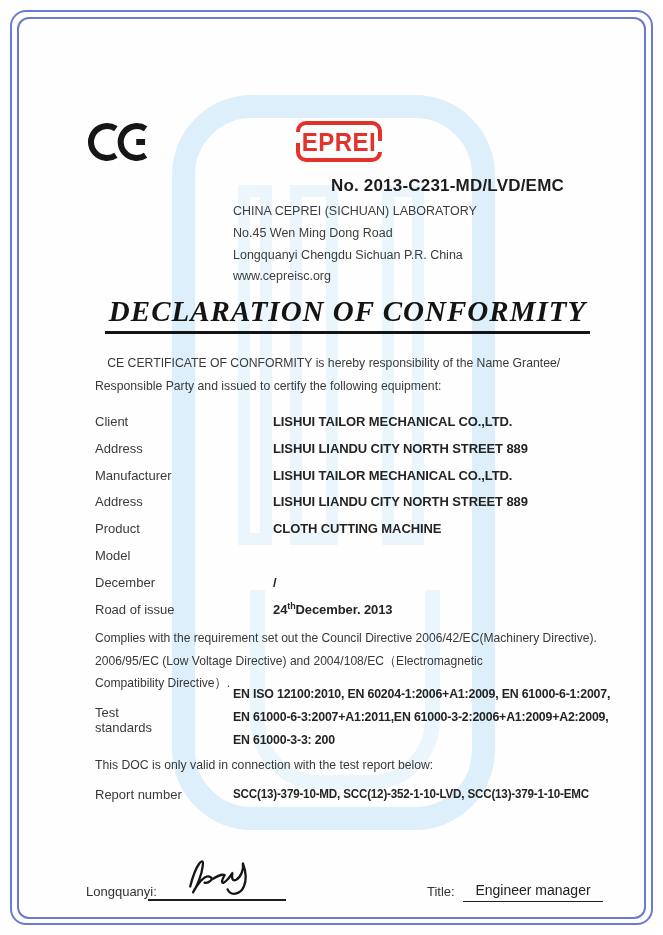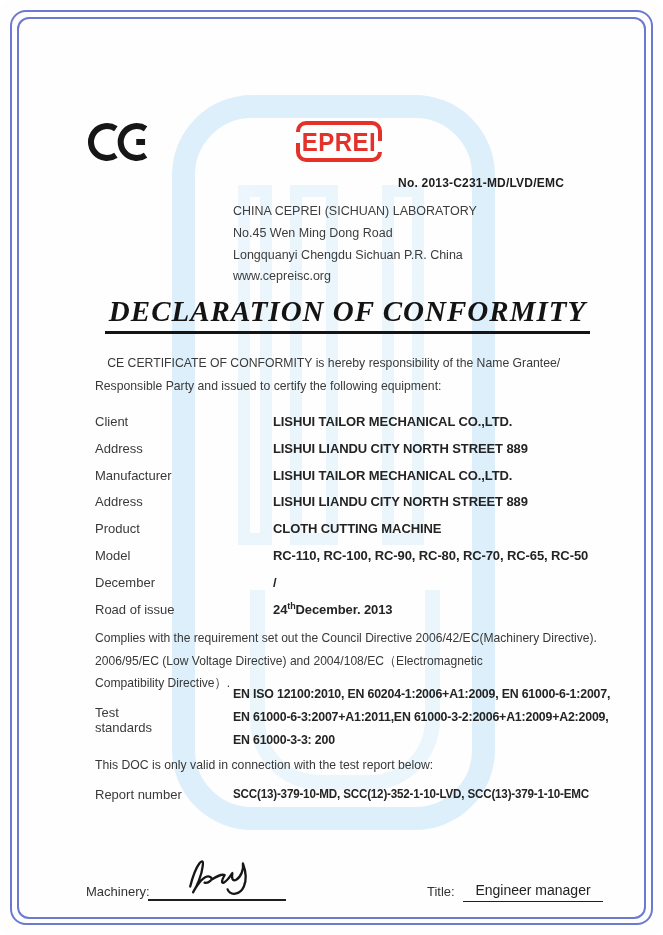--- a/index.html
+++ b/index.html
@@ -26,21 +26,21 @@
   .ce-logo{position:absolute;left:84px;top:116px;width:66px;height:52px;z-index:2;}
   
   .eprei{position:absolute;left:296px;top:121px;width:86px;height:41px;z-index:2;
     border:4px solid #e2322a;border-radius:10px;box-sizing:border-box;
     display:flex;align-items:center;justify-content:center;}
   .eprei::before{content:"";position:absolute;left:-5px;top:7px;width:7px;height:11px;background:#fefefe;}
   .eprei::after{content:"";position:absolute;right:-5px;bottom:6px;width:7px;height:11px;background:#fefefe;}
   .eprei-text{font-weight:700;font-size:24px;color:#e2322a;letter-spacing:.5px;transform:scaleY(1.08);}
   
   .cert-no{position:absolute;top:176px;right:99px;z-index:2;
-    font-size:12px;font-weight:700;color:#1d1d1d;letter-spacing:.2px;}
+    font-size:17px;font-weight:700;color:#1d1d1d;letter-spacing:.2px;}
   .lab-block{position:absolute;left:233px;top:201px;z-index:2;
     font-size:12.5px;line-height:21.8px;color:#3d3d3d;}
   
   .doc-title-wrap{position:absolute;top:295px;left:0;width:100%;text-align:center;z-index:2;padding-left:16px;}
   .doc-title{display:inline-block;font-family:"Liberation Serif",serif;font-style:italic;font-weight:700;
     font-size:29px;letter-spacing:1px;color:#141414;border-bottom:3px solid #141414;padding:0 4px 3px;}
   
   .intro{position:absolute;left:95px;top:352px;z-index:2;font-size:13px;line-height:22.6px;
     color:#3a3a3a;white-space:nowrap;transform:scaleX(.94);transform-origin:0 0;}
   .intro-l1{padding-left:13px;}
@@ -133,21 +133,20 @@
     <div class="frow">
       <span class="flabel">Address</span>
       <span class="fvalue">LISHUI LIANDU CITY NORTH STREET 889</span>
     </div>
     <div class="frow">
       <span class="flabel">Product</span>
       <span class="fvalue">CLOTH CUTTING MACHINE</span>
     </div>
     <div class="frow">
       <span class="flabel">Model</span>
-      <span class="fvalue">RC-110, RC-100, RC-90, RC-80, RC-70, RC-65, RC-50</span>
     </div>
     <div class="frow">
       <span class="flabel">December</span>
       <span class="fvalue">/</span>
     </div>
     <div class="frow">
       <span class="flabel">Road of issue</span>
       <span class="fvalue"><span>24</span><sup class="ord">th</sup><span>December. 2013</span></span>
     </div>
   </div>
@@ -167,21 +166,21 @@
     </div>
   </div>
 
   <div class="doc-valid">This DOC is only valid in connection with the test report below:</div>
 
   <div class="report">
     <span class="flabel">Report number</span>
     <span class="fvalue">SCC(13)-379-10-MD, SCC(12)-352-1-10-LVD, SCC(13)-379-1-10-EMC</span>
   </div>
 
-  <div class="sig-label">Machinery:</div>
+  <div class="sig-label">Longquanyi:</div>
   <div class="sig-line">
     <svg class="sig-svg" viewBox="0 0 70 48">
       <path d="M6 36 C 12 12, 21 3, 19 15 C 18 24, 13 36, 9 42 C 17 28, 23 24, 27 26 C 31 28, 25 33, 21 32 M 28 29 C 34 25, 40 23, 42 24 C 39 29, 38 33, 41 32 C 45 30, 48 25, 50 22 C 49 27, 50 31, 54 29 C 59 26, 62 18, 61 12 C 64 20, 65 29, 62 36 C 58 45, 48 46, 45 39" fill="none" stroke="#161616" stroke-width="2.4" stroke-linecap="round" stroke-linejoin="round"></path>
     </svg>
   </div>
   <div class="title-label">Title:</div>
   <div class="title-value">Engineer manager</div>
 
 </div>
 

